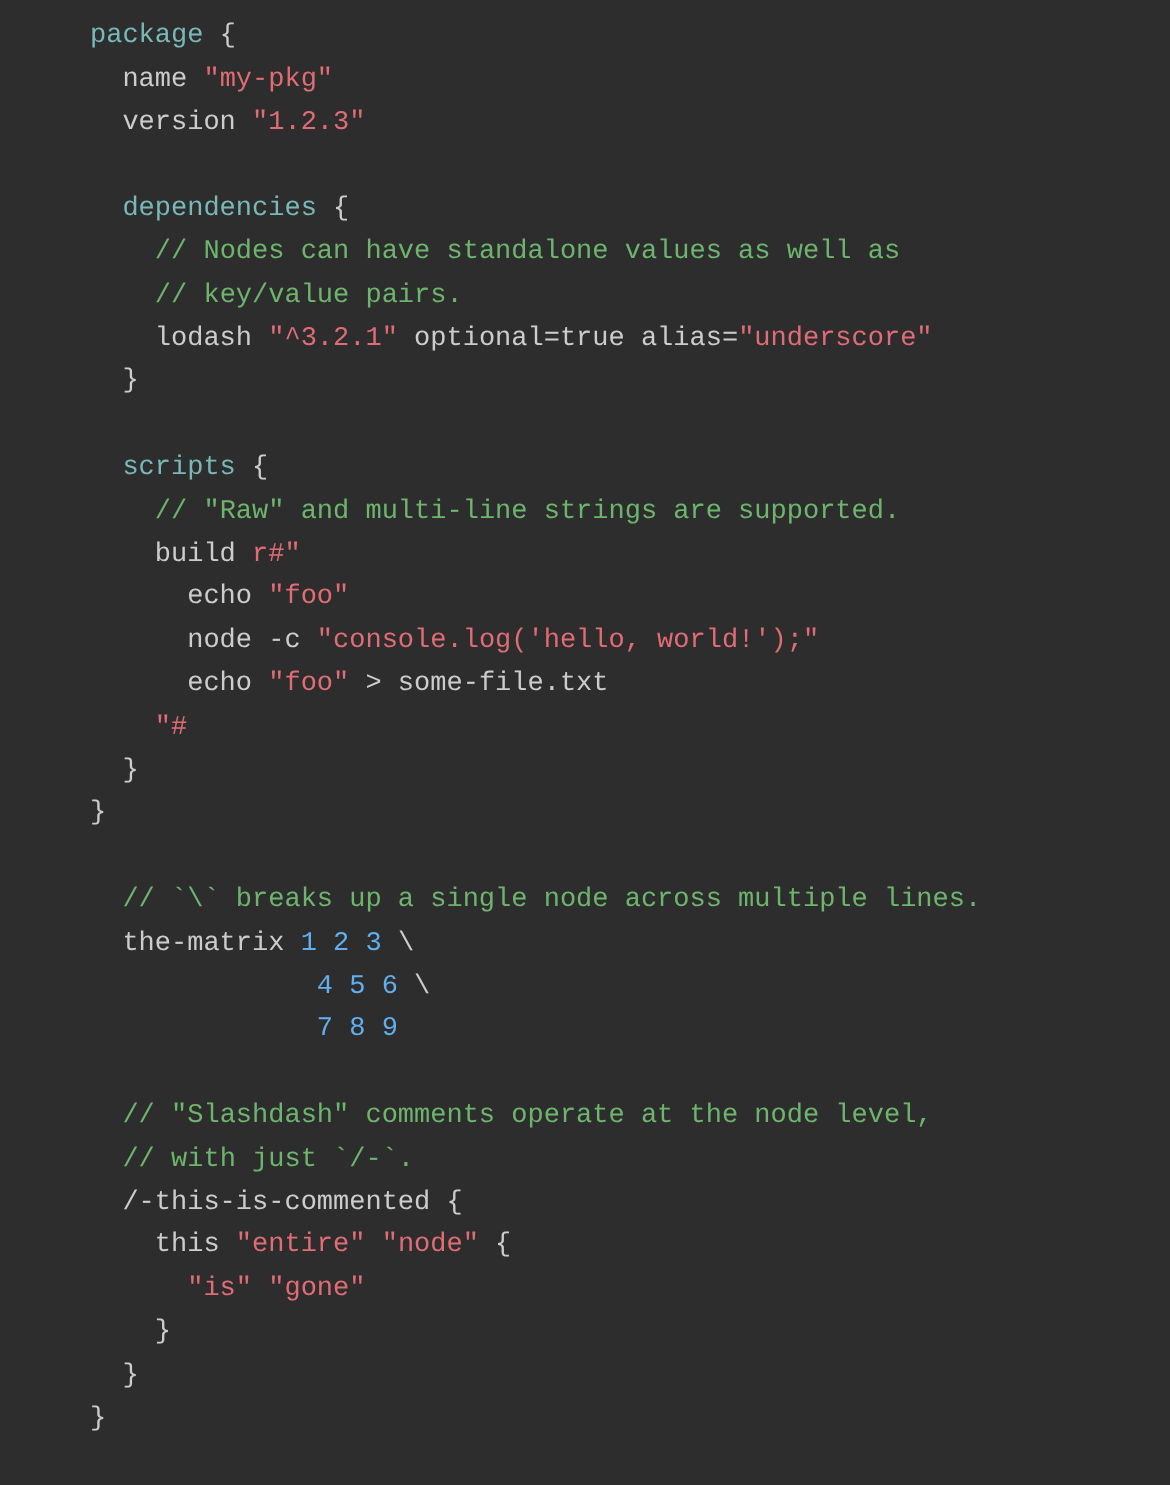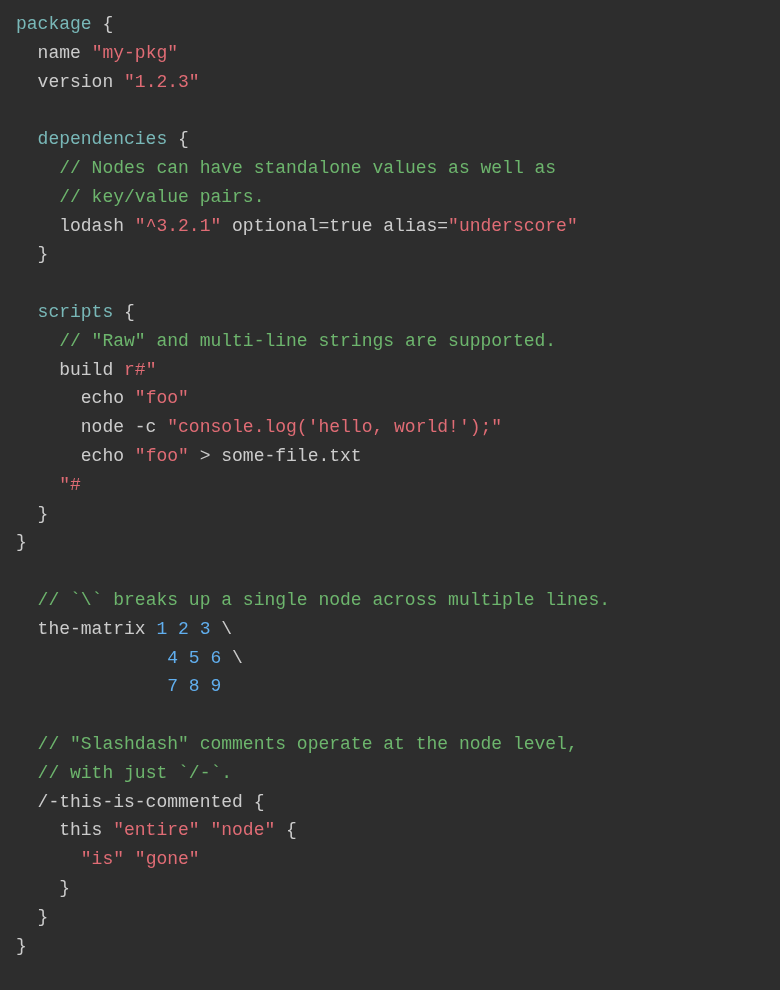--- a/index.html
+++ b/index.html
@@ -15,20 +15,21 @@
       font-family: 'Courier New', Courier, monospace;
       font-size: 18px;
       line-height: 1.6;
       padding: 10px 16px;
       overflow-x: hidden;
     }
 
     .code-block {
       white-space: pre;
       color: #ccc;
+      margin-left: 44px;
     }
 
     span {
       display: inline;
     }
   </style>
 </head>
 <body>
 
 <div class="code-block" id="code-container"><div><span style="color: rgb(121, 184, 184);">package</span><span style="color: rgb(204, 204, 204);"> {</span></div><div><span style="color: rgb(204, 204, 204);">  name </span><span style="color: rgb(224, 108, 117);">"my-pkg"</span></div><div><span style="color: rgb(204, 204, 204);">  version </span><span style="color: rgb(224, 108, 117);">"1.2.3"</span></div><div style="color: rgb(204, 204, 204);">&nbsp;</div><div><span style="color: rgb(121, 184, 184);">  dependencies </span><span style="color: rgb(204, 204, 204);">{</span></div><div><span style="color: rgb(204, 204, 204);">    </span><span style="color: rgb(109, 181, 109);">// Nodes can have standalone values as well as</span></div><div><span style="color: rgb(204, 204, 204);">    </span><span style="color: rgb(109, 181, 109);">// key/value pairs.</span></div><div><span style="color: rgb(204, 204, 204);">    lodash </span><span style="color: rgb(224, 108, 117);">"^3.2.1"</span><span style="color: rgb(204, 204, 204);"> optional=true alias=</span><span style="color: rgb(224, 108, 117);">"underscore"</span></div><div><span style="color: rgb(204, 204, 204);">  }</span></div><div style="color: rgb(204, 204, 204);">&nbsp;</div><div><span style="color: rgb(121, 184, 184);">  scripts </span><span style="color: rgb(204, 204, 204);">{</span></div><div><span style="color: rgb(204, 204, 204);">    </span><span style="color: rgb(109, 181, 109);">// "Raw" and multi-line strings are supported.</span></div><div><span style="color: rgb(204, 204, 204);">    build </span><span style="color: rgb(224, 108, 117);">r#"</span></div><div><span style="color: rgb(204, 204, 204);">      echo </span><span style="color: rgb(224, 108, 117);">"foo"</span></div><div><span style="color: rgb(204, 204, 204);">      node -c </span><span style="color: rgb(224, 108, 117);">"console.log('hello, world!');"</span></div><div><span style="color: rgb(204, 204, 204);">      echo </span><span style="color: rgb(224, 108, 117);">"foo"</span><span style="color: rgb(204, 204, 204);"> &gt; some-file.txt</span></div><div><span style="color: rgb(204, 204, 204);">    </span><span style="color: rgb(224, 108, 117);">"#</span></div><div><span style="color: rgb(204, 204, 204);">  }</span></div><div><span style="color: rgb(204, 204, 204);">}</span></div><div style="color: rgb(204, 204, 204);">&nbsp;</div><div><span style="color: rgb(204, 204, 204);">  </span><span style="color: rgb(109, 181, 109);">// `\` breaks up a single node across multiple lines.</span></div><div><span style="color: rgb(204, 204, 204);">  the-matrix </span><span style="color: rgb(97, 175, 239);">1 2 3</span><span style="color: rgb(204, 204, 204);"> \</span></div><div><span style="color: rgb(204, 204, 204);">              </span><span style="color: rgb(97, 175, 239);">4 5 6</span><span style="color: rgb(204, 204, 204);"> \</span></div><div><span style="color: rgb(204, 204, 204);">              </span><span style="color: rgb(97, 175, 239);">7 8 9</span></div><div style="color: rgb(204, 204, 204);">&nbsp;</div><div><span style="color: rgb(204, 204, 204);">  </span><span style="color: rgb(109, 181, 109);">// "Slashdash" comments operate at the node level,</span></div><div><span style="color: rgb(204, 204, 204);">  </span><span style="color: rgb(109, 181, 109);">// with just `/-`.</span></div><div><span style="color: rgb(204, 204, 204);">  /-this-is-commented </span><span style="color: rgb(204, 204, 204);">{</span></div><div><span style="color: rgb(204, 204, 204);">    this </span><span style="color: rgb(224, 108, 117);">"entire"</span><span style="color: rgb(204, 204, 204);"> </span><span style="color: rgb(224, 108, 117);">"node"</span><span style="color: rgb(204, 204, 204);"> {</span></div><div><span style="color: rgb(204, 204, 204);">      </span><span style="color: rgb(224, 108, 117);">"is"</span><span style="color: rgb(204, 204, 204);"> </span><span style="color: rgb(224, 108, 117);">"gone"</span></div><div><span style="color: rgb(204, 204, 204);">    }</span></div><div><span style="color: rgb(204, 204, 204);">  }</span></div><div><span style="color: rgb(204, 204, 204);">}</span></div></div>

